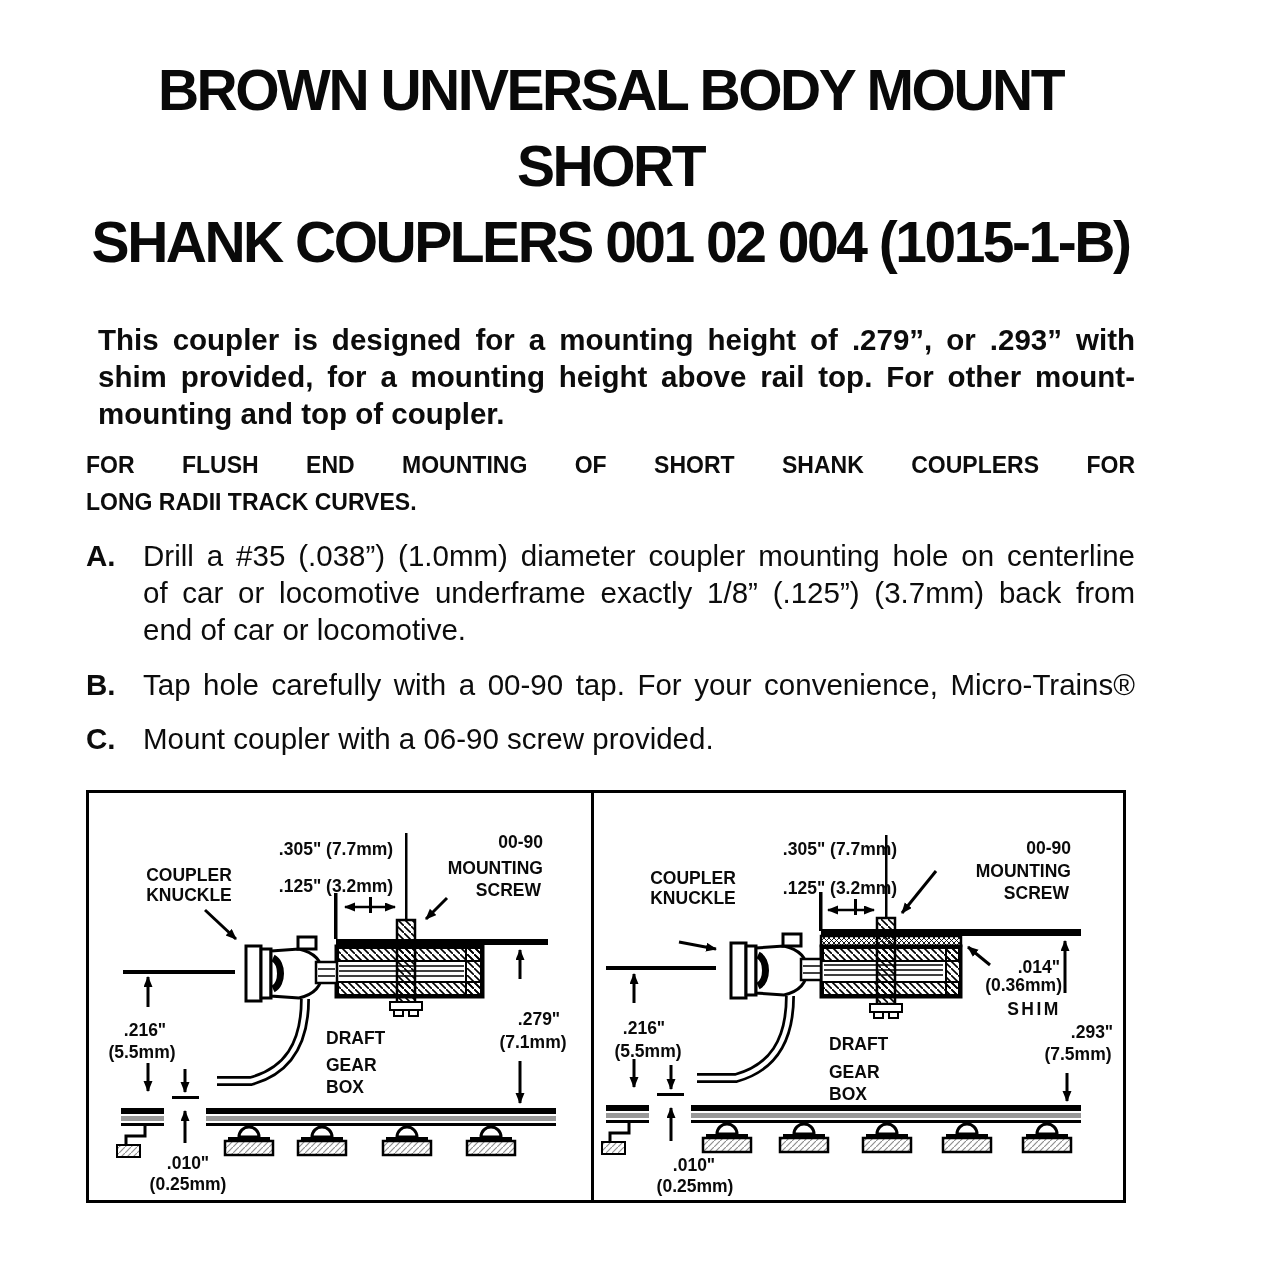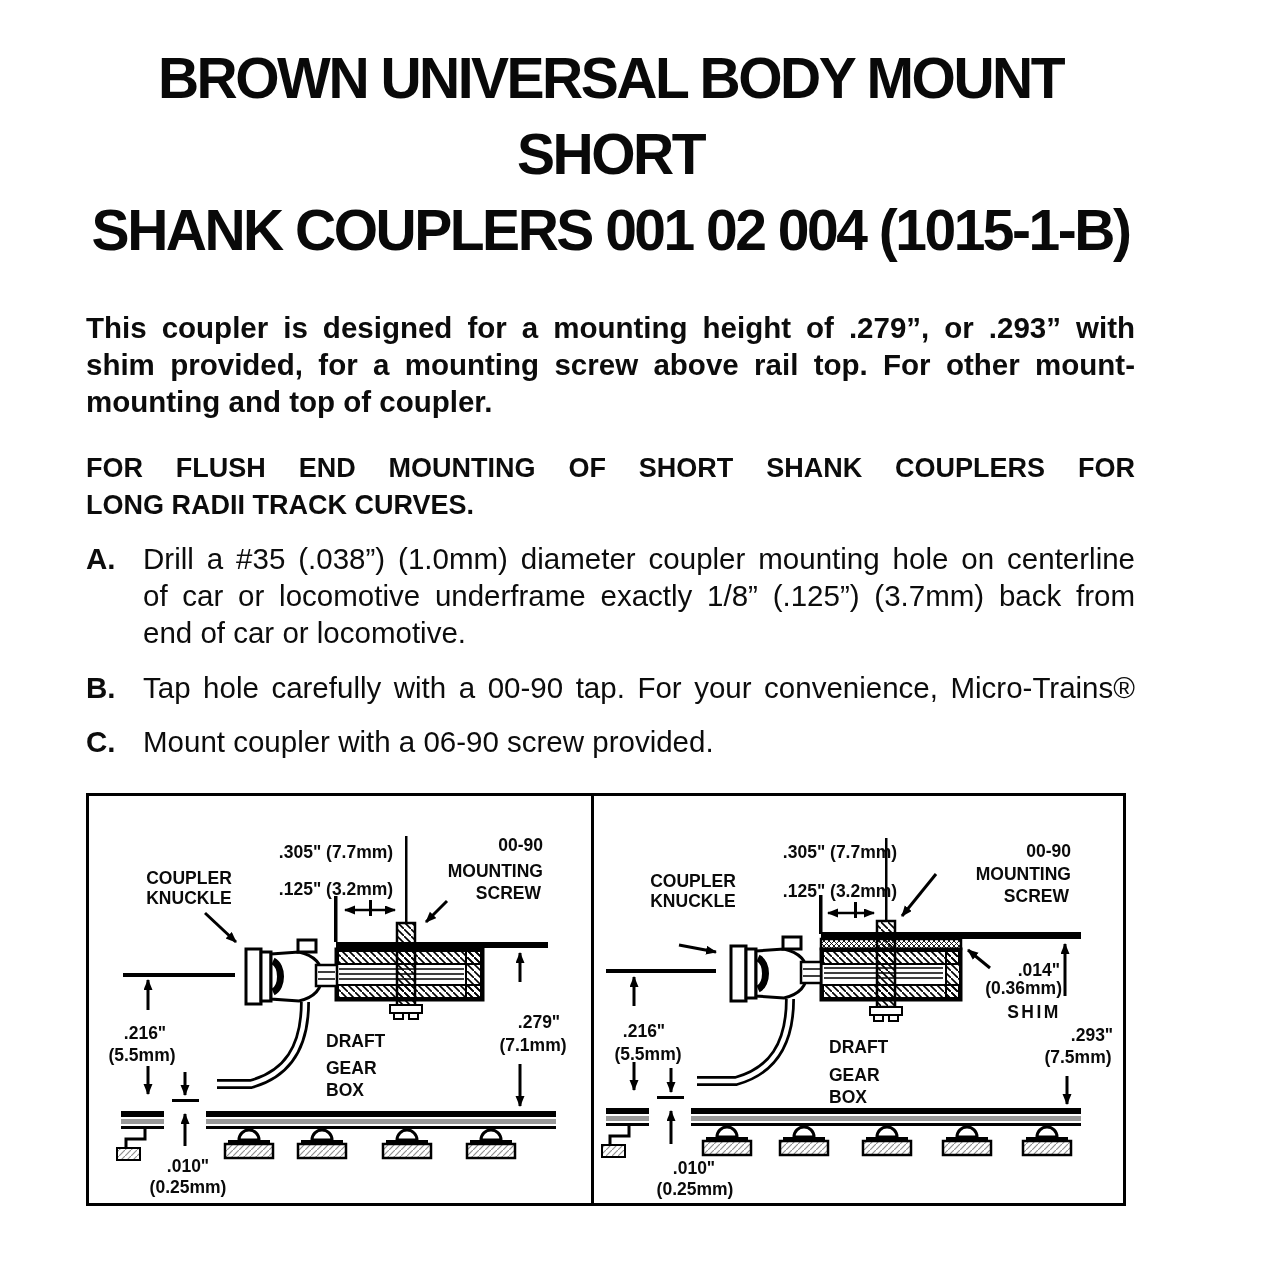--- a/index.html
+++ b/index.html
@@ -6,27 +6,27 @@
   body {
     width:1280px; height:1280px;
     font-family:"Liberation Sans", sans-serif;
     color:#0c0c0c;
     overflow:hidden;
   }
   .page { position:relative; width:1280px; height:1280px; }
   .content { margin-left:86px; width:1049px; }
 
   .title {
-    margin:0; padding-top:40px;
+    margin:0; padding-top:52px;
     font-size:57px; line-height:76px; font-weight:700;
     letter-spacing:-2.5px; text-align:center; color:#090909;
   }
 
-  .intro { margin-top:41px; font-weight:700; font-size:29.5px; line-height:37px; }
-  .section { margin-top:30px; font-weight:700; font-size:27px; line-height:37px; }
+  .intro { margin-top:41px; font-weight:700; font-size:29.5px; line-height:37px;margin-left:12px; }
+  .section { margin-top:15px; font-weight:700; font-size:23px; line-height:37px; }
   .ln { white-space:nowrap; }
   .j  { white-space:normal; text-align:justify; text-align-last:justify; }
 
   .step { display:flex; font-size:29.5px; line-height:37px; }
   .step-a { margin-top:16px; }
   .step-b { margin-top:18px; }
   .step-c { margin-top:17px; }
   .step-label { width:57px; flex:none; font-weight:700; }
   .step-body { flex:1; }
   .b { font-weight:700; }
@@ -55,21 +55,21 @@
 <div class="page">
   <div class="content">
 
     <h1 class="title">
       <div>BROWN UNIVERSAL BODY MOUNT SHORT</div>
       <div>SHANK COUPLERS 001 02 004 (1015-1-B)</div>
     </h1>
 
     <div class="intro">
       <div class="ln j">This coupler is designed for a mounting height of .279”, or .293” with</div>
-      <div class="ln j">shim provided, for a mounting screw above rail top. For other mount-</div>
+      <div class="ln j">shim provided, for a mounting height above rail top. For other mount-</div>
       <div class="ln">mounting and top of coupler.</div>
     </div>
 
     <div class="section">
       <div class="ln j">FOR FLUSH END MOUNTING OF SHORT SHANK COUPLERS FOR</div>
       <div class="ln">LONG RADII TRACK CURVES.</div>
     </div>
 
     <div class="step step-a">
       <div class="step-label">A.</div>

